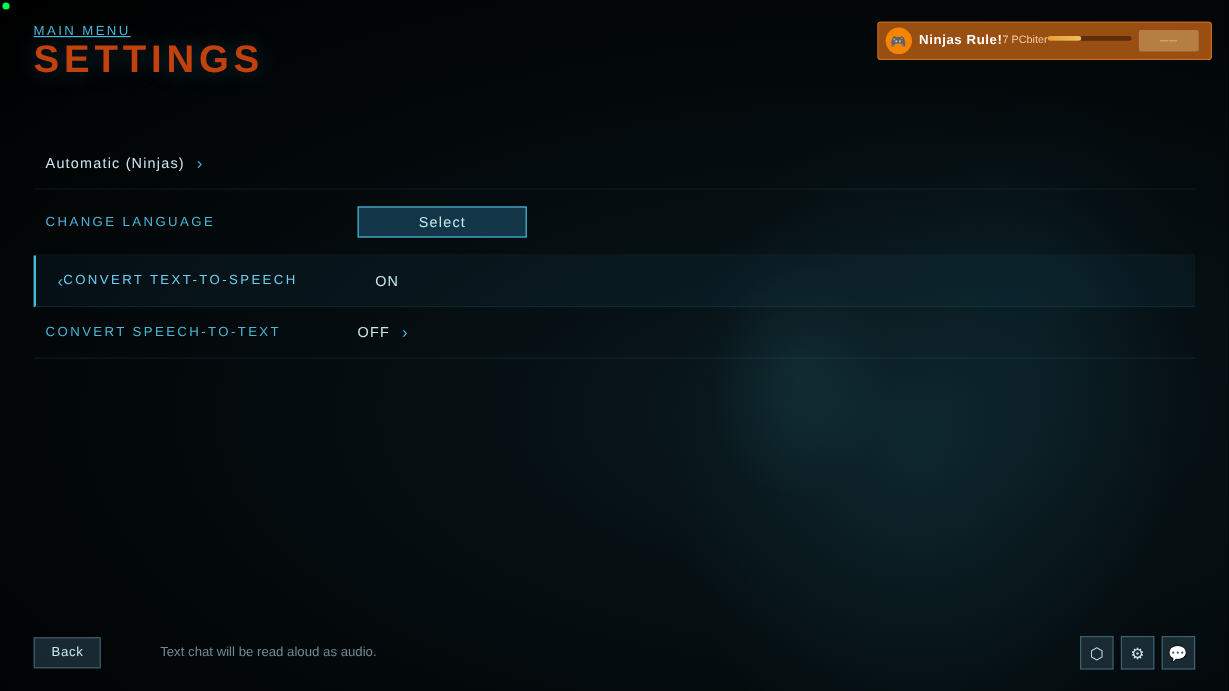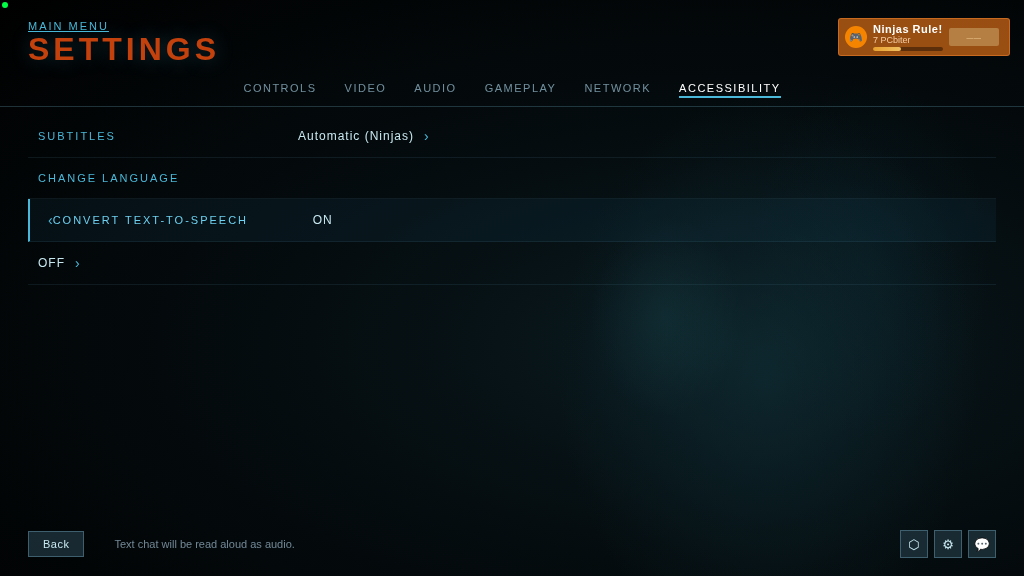--- a/index.html
+++ b/index.html
@@ -62,21 +62,21 @@
       display: flex;
       align-items: center;
       justify-content: center;
       font-size: 11px;
       color: #fff;
       flex-shrink: 0;
     }
 
     .user-badge-info {
       display: flex;
-      flex-direction: column;
+      flex-direction: row;
       flex: 1;
     }
 
     .user-badge-name {
       color: #fff;
       font-size: 11px;
       font-weight: bold;
       letter-spacing: 0.5px;
     }
 
@@ -237,21 +237,21 @@
     }
 
     
     .footer {
       position: absolute;
       bottom: 18px;
       left: 28px;
       right: 28px;
       display: flex;
       align-items: center;
-      gap: 6px;
+      gap: 25px;
     }
 
     .footer-hint {
       color: rgba(160, 190, 210, 0.7);
       font-size: 11px;
       flex: 1;
       margin-left: 24px;
     }
 
     .footer-btn {
@@ -314,52 +314,47 @@
     <div class="user-badge-info">
       <span class="user-badge-name">Ninjas Rule!</span>
       <span class="user-badge-sub">7 PCbiter</span>
       <div class="user-badge-progress">
         <div class="user-badge-progress-fill"></div>
       </div>
     </div>
     <div class="user-badge-weapon">——</div>
   </div>
 
-  <nav class="tab-nav">
-    <span class="tab-item">CONTROLS</span>
-    <span class="tab-item">VIDEO</span>
-    <span class="tab-item">AUDIO</span>
-    <span class="tab-item">GAMEPLAY</span>
-    <span class="tab-item">NETWORK</span>
-    <span class="tab-item active">ACCESSIBILITY</span>
-  </nav>
 
   <div class="settings-content">
 
     <div class="setting-row">
-      <span class="setting-label">SUBTITLES</span>
       <div class="setting-value-container">
         <span class="setting-value">Automatic (Ninjas)</span>
         <span class="arrow-icon">›</span>
       </div>
     </div>
 
     <div class="setting-row">
       <span class="setting-label">CHANGE LANGUAGE</span>
+      <div class="setting-value-container">
+        <button class="select-button">Select</button>
+      </div>
     </div>
 
     <div class="setting-row active-row">
       <span class="arrow-icon back-arrow">‹</span>
       <span class="setting-label">CONVERT TEXT-TO-SPEECH</span>
       <div class="setting-value-container">
         <span class="setting-value">ON</span>
       </div>
     </div>
 
     <div class="setting-row">
+      <span class="setting-label">CONVERT SPEECH-TO-TEXT</span>
       <div class="setting-value-container">
         <span class="setting-value">OFF</span>
         <span class="arrow-icon">›</span>
       </div>
     </div>
 
   </div>
 
   <div class="footer">
     <button class="footer-btn">Back</button>

